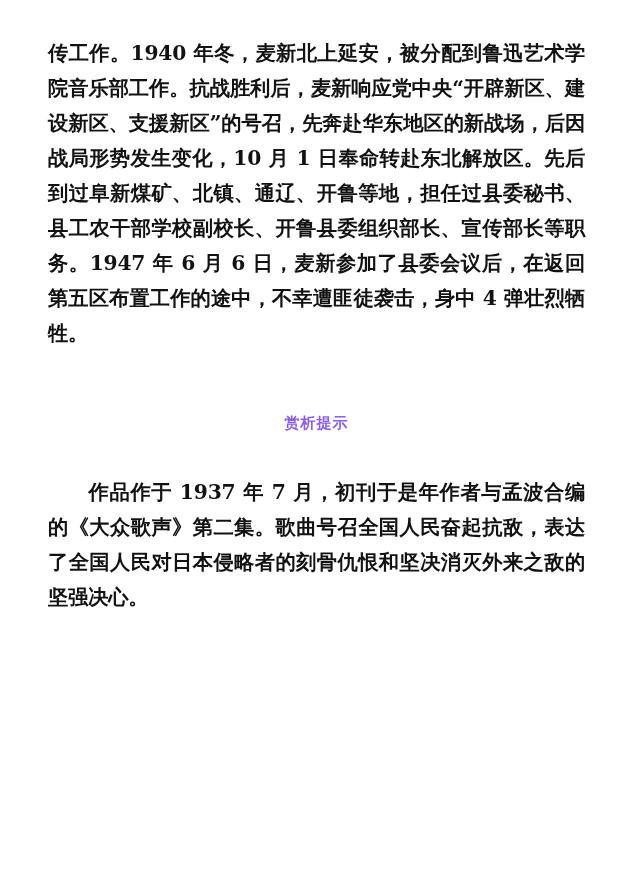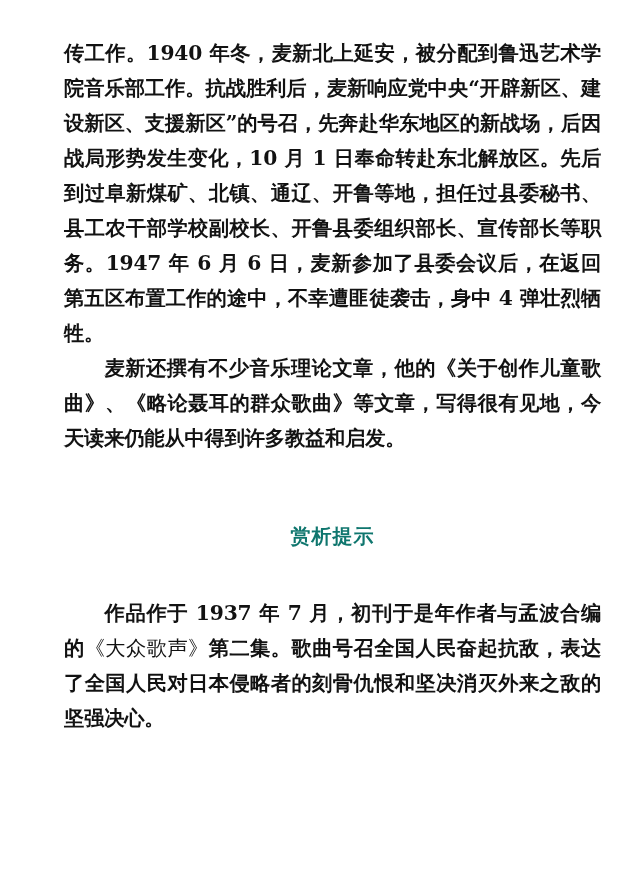--- a/index.html
+++ b/index.html
@@ -12,21 +12,21 @@
     height: 891px;
     overflow: hidden;
     font-family: "DejaVu Serif", "Liberation Serif", serif;
   }
   .page {
     position: relative;
     width: 633px;
     height: 891px;
     background: #ffffff;
     box-sizing: border-box;
-    padding: 36px 48px 0 64px;
+    padding: 36px 48px 0 48px;
   }
   .col {
     width: 537px;
   }
   
   .para {
     font-size: 20.3px;
     line-height: 35px;
     color: #121212;
     text-align: justify;
@@ -39,45 +39,44 @@
   }
   .para.indent {
     text-indent: 2em;
   }
   .tight {
     letter-spacing: -0.2px;
   }
   
   .section-heading {
     font-family: "DejaVu Sans", "Liberation Sans", sans-serif;
-    font-size: 20px;
+    font-size: 15px;
     font-weight: bold;
     text-align: center;
-    color: #0f766e;
-    margin: 8px;
+    color: #8b5cf6;
+    margin: 0;
     line-height: 32px;
     letter-spacing: 1px;
   }
   .gap-before-heading { height: 56px; }
   .gap-after-heading  { height: 36px; }
 
   .bold-title {
-    font-weight: 400;
+    font-weight: 700;
   }
 </style>
 </head>
 <body>
 
 <div class="page">
   <div class="col">
 
     <p class="para tight">传工作。1940 年冬，麦新北上延安，被分配到鲁迅艺术学院音乐部工作。抗战胜利后，麦新响应党中央“开辟新区、建设新区、支援新区”的号召，先奔赴华东地区的新战场，后因战局形势发生变化，10 月 1 日奉命转赴东北解放区。先后到过阜新煤矿、北镇、通辽、开鲁等地，担任过县委秘书、县工农干部学校副校长、开鲁县委组织部长、宣传部长等职务。1947 年 6 月 6 日，麦新参加了县委会议后，在返回第五区布置工作的途中，不幸遭匪徒袭击，身中 4 弹壮烈牺牲。</p>
 
 
-    <p class="para indent tight">麦新还撰有不少音乐理论文章，他的《关于创作儿童歌曲》、《略论聂耳的群众歌曲》等文章，写得很有见地，今天读来仍能从中得到许多教益和启发。</p>
 
     <div class="gap-before-heading"></div>
 
     <h2 class="section-heading">赏析提示</h2>
 
     <div class="gap-after-heading"></div>
 
     <p class="para indent tight"><span>作品作于 1937 年 7 月，初刊于是年作者与孟波合编的</span><span class="bold-title">《大众歌声》</span><span>第二集。歌曲号召全国人民奋起抗敌，表达了全国人民对日本侵略者的刻骨仇恨和坚决消灭外来之敌的坚强决心。</span></p>
 
   </div>

